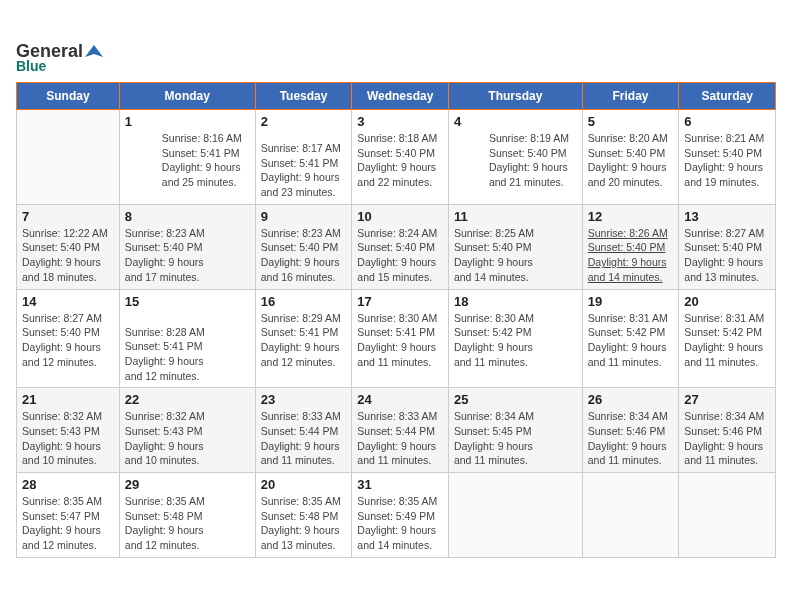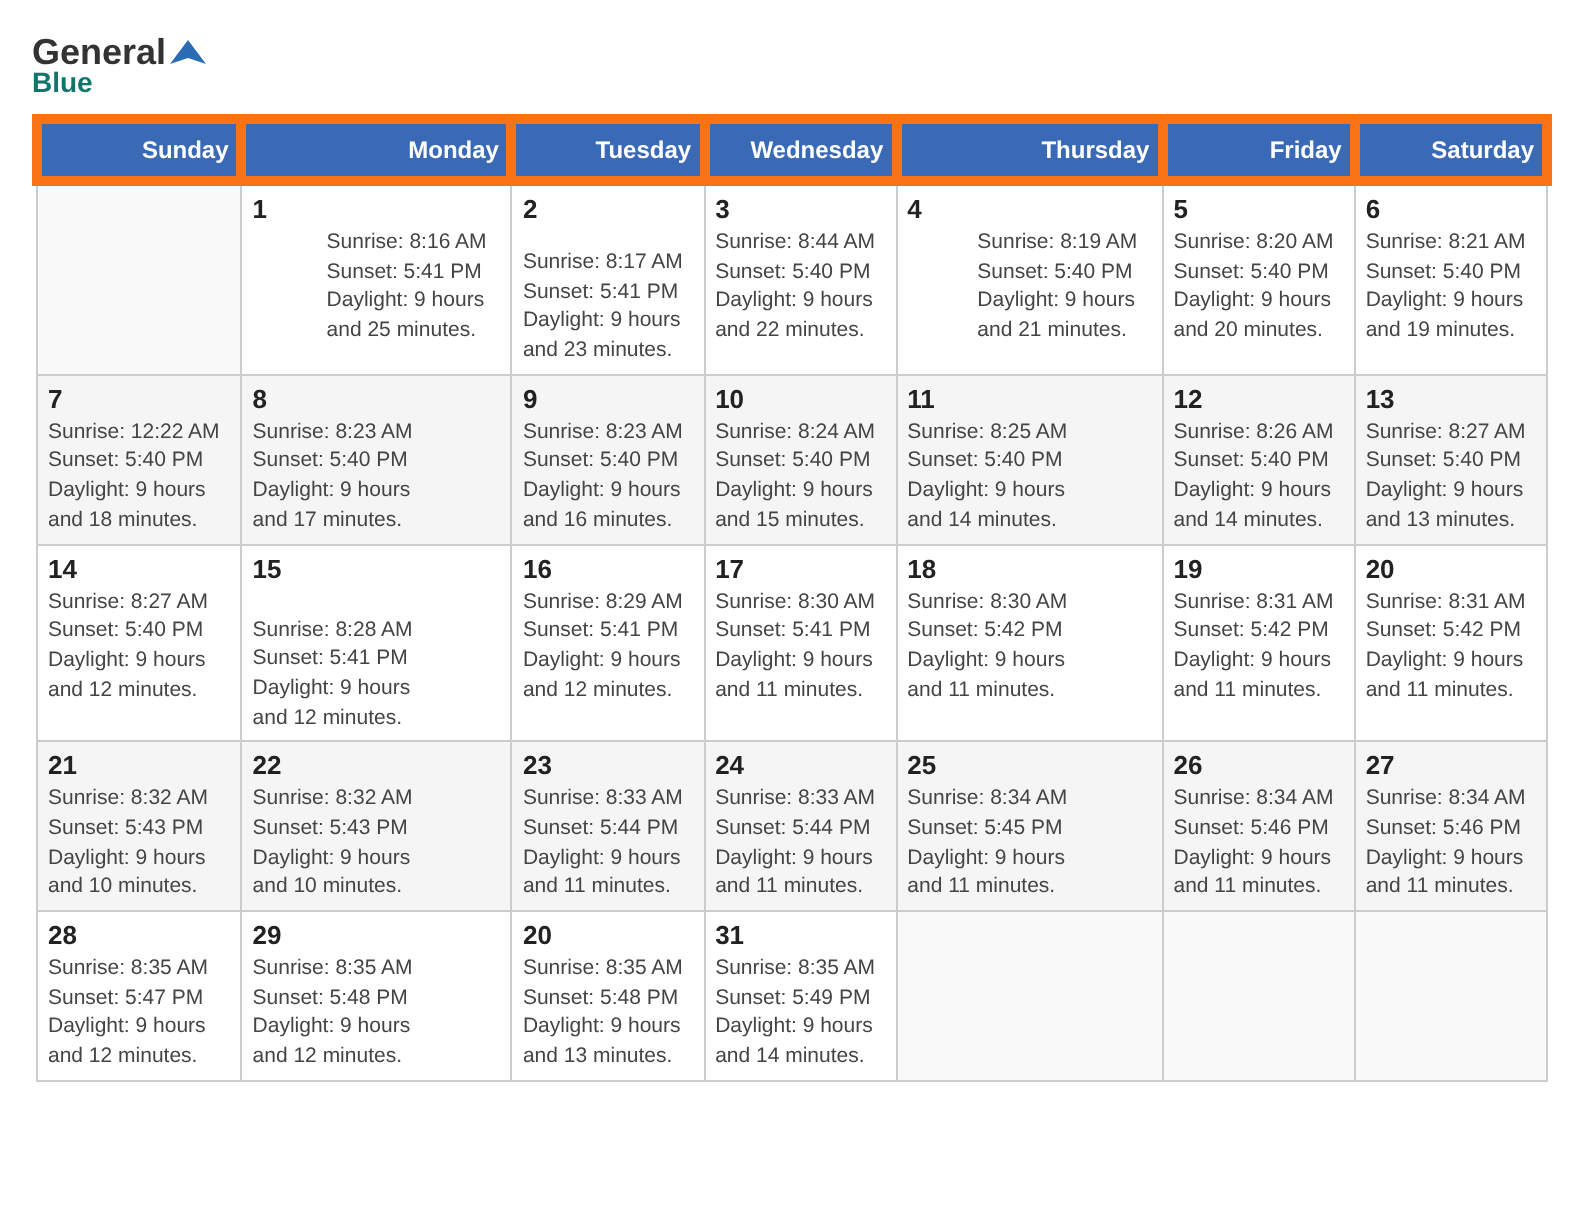--- a/index.html
+++ b/index.html
@@ -8,20 +8,21 @@
       background: #fff;
       width: 792px;
       min-height: 612px;
       padding: 16px;
     }
     .header-area {
       display: flex;
       justify-content: space-between;
       align-items: flex-start;
       margin-bottom: 8px;
+      margin-top: 25px;
     }
     .logo {
       display: flex;
       flex-direction: column;
       align-items: flex-start;
     }
     .logo-row {
       display: flex;
       align-items: center;
     }
@@ -39,24 +40,24 @@
     }
     table {
       width: 100%;
       border-collapse: collapse;
       font-size: 11px;
     }
     thead tr th {
       background-color: #3a6ab5;
       color: #fff;
       padding: 6px 4px;
-      text-align: right;
+      text-align: center;
       font-size: 12px;
       font-weight: bold;
-      border: 5px solid #f97316;
+      border: 1px solid #f97316;
     }
     tbody tr td {
       border: 1px solid #ccc;
       vertical-align: top;
       padding: 4px 5px;
       min-height: 80px;
       background: #fff;
     }
     tbody tr:nth-child(even) td {
       background: #f5f5f5;
@@ -120,21 +121,21 @@
         </td>
         <td>
           <span class="day-number">2</span>
           <div class="day-info" style="white-space: pre-line; margin-top: 12px;">Sunrise: 8:17 AM
 Sunset: 5:41 PM
 Daylight: 9 hours
 and 23 minutes.</div>
         </td>
         <td>
           <span class="day-number">3</span>
-          <div class="day-info" style="white-space: pre-line;">Sunrise: 8:44 AM
+          <div class="day-info" style="white-space: pre-line;">Sunrise: 8:18 AM
 Sunset: 5:40 PM
 Daylight: 9 hours
 and 22 minutes.</div>
         </td>
         <td>
           <span class="day-number">4</span>
           <div class="day-info" style="white-space: pre-line; margin-left: 35px;">Sunrise: 8:19 AM
 Sunset: 5:40 PM
 Daylight: 9 hours
 and 21 minutes.</div>
@@ -185,21 +186,21 @@
         </td>
         <td>
           <span class="day-number">11</span>
           <div class="day-info" style="white-space: pre-line;">Sunrise: 8:25 AM
 Sunset: 5:40 PM
 Daylight: 9 hours
 and 14 minutes.</div>
         </td>
         <td>
           <span class="day-number">12</span>
-          <div class="day-info" style="white-space: pre-line;">Sunrise: 8:26 AM
+          <div class="day-info" style="white-space: pre-line; text-decoration: underline;">Sunrise: 8:26 AM
 Sunset: 5:40 PM
 Daylight: 9 hours
 and 14 minutes.</div>
         </td>
         <td>
           <span class="day-number">13</span>
           <div class="day-info" style="white-space: pre-line;">Sunrise: 8:27 AM
 Sunset: 5:40 PM
 Daylight: 9 hours
 and 13 minutes.</div>

